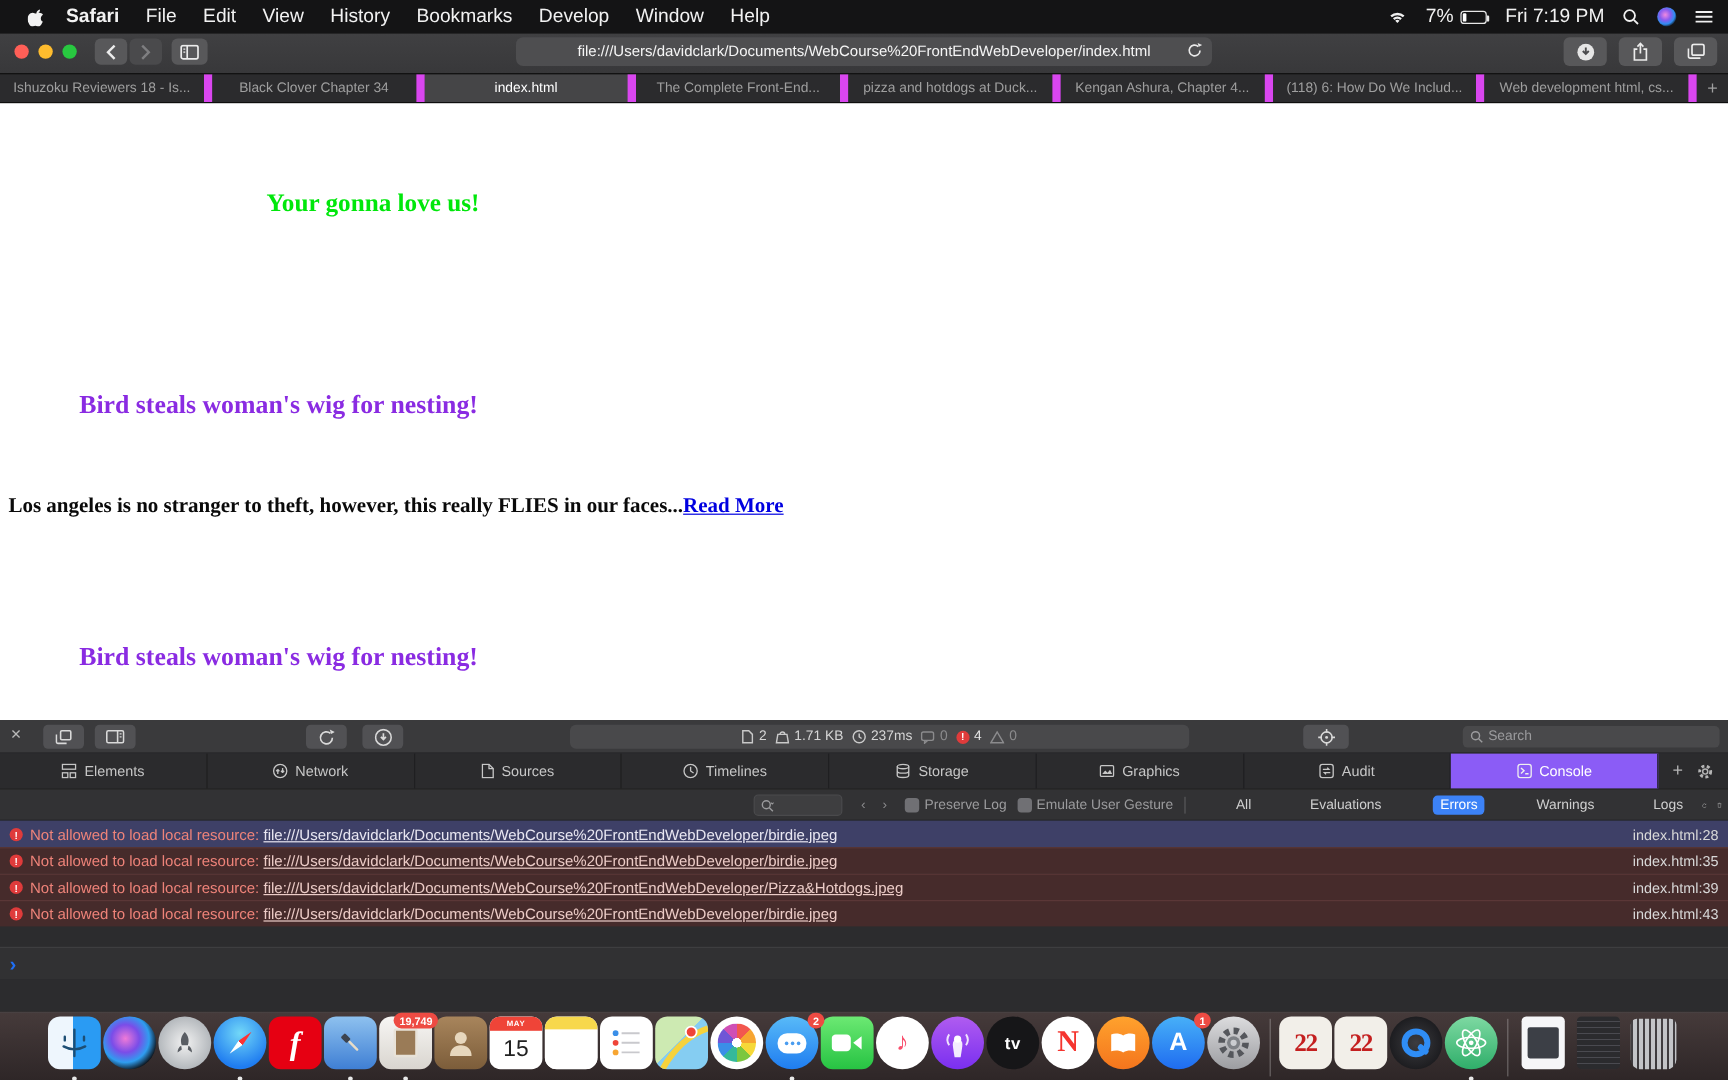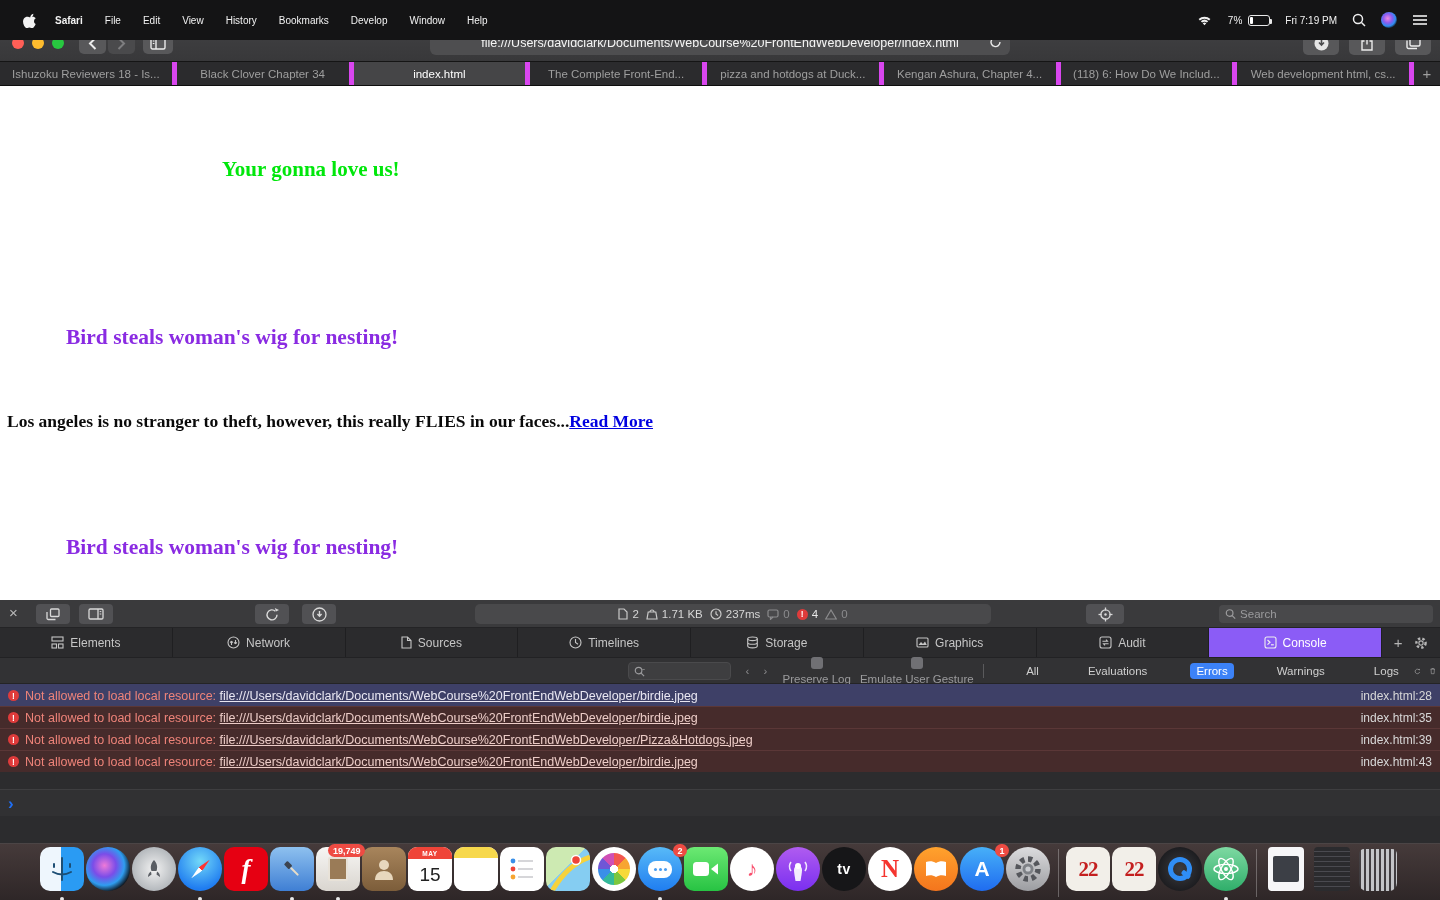--- a/index.html
+++ b/index.html
@@ -1,21 +1,21 @@
 <!DOCTYPE html>
 <html><head>
 <meta charset="utf-8">
 <style>
   * { margin:0; padding:0; box-sizing:border-box; }
   html,body { width:1440px; height:900px; overflow:hidden; background:#000;
               font-family:"Liberation Sans","DejaVu Sans",sans-serif; }
 
   
-  .menubar { position:absolute; top:0; left:0; width:1440px; height:40px; background:#141415;
-             display:flex; align-items:center; color:#f2f2f2; font-size:10px; z-index:50; }
+  .menubar { position:absolute; top:0; left:0; width:1440px; height:28px; background:#141415;
+             display:flex; align-items:center; color:#f2f2f2; font-size:16px; z-index:50; }
   .mb-left { display:flex; align-items:center; padding-left:14px; }
   .mb-apple { width:30px; display:flex; justify-content:center; }
   .mb-item { padding:0 11px; white-space:nowrap; }
   .mb-app { font-weight:bold; }
   .mb-right { margin-left:auto; display:flex; align-items:center; gap:15px; padding-right:12px; }
   .mb-batt { display:flex; align-items:center; gap:6px; }
   .batt-shell { width:22px; height:11px; border:1px solid #e8e8e8; border-radius:3px; position:relative; }
   .batt-shell::after { content:""; position:absolute; right:-3px; top:3px; width:2px; height:5px; background:#e8e8e8; border-radius:0 1px 1px 0; }
   .batt-fill { position:absolute; left:1px; top:1px; bottom:1px; width:3px; background:#fff; border-radius:1px; }
   .siri-orb { width:16px; height:16px; border-radius:50%;
@@ -30,21 +30,21 @@
           display:flex; align-items:center; justify-content:center; }
   .tbtn.dim { background:#4a4a4c; }
   .urlfield { position:absolute; left:430px; top:7px; width:580px; height:24px; background:#4e4e50;
               border-radius:6px; color:#f5f5f5; font-size:12.5px; display:flex; align-items:center;
               justify-content:center; }
   .url-reload { position:absolute; right:8px; top:4px; }
 
   
   .tabbar { position:absolute; top:62px; left:0; width:1440px; height:24px; background:#1f1f21;
             display:flex; border-bottom:1px solid #0e0e0e; }
-  .stab { flex:1 1 0; background:#2b2b2d; border-right:5px solid #d946ef; color:#9f9f9f;
+  .stab { flex:1 1 0; background:#2b2b2d; border-right:7px solid #d946ef; color:#9f9f9f;
           font-size:11.5px; display:flex; align-items:center; justify-content:center;
           white-space:nowrap; overflow:hidden; }
   .stab.active { background:#454547; color:#fff; }
   .newtab { width:26px; color:#9f9f9f; background:#2b2b2d; display:flex; align-items:center;
             justify-content:center; font-size:15px; }
 
   
   .page { position:absolute; top:86px; left:0; width:1440px; height:514px; background:#fff;
           font-family:"Liberation Serif","DejaVu Serif",serif; }
   .page-title { position:absolute; left:8px; top:38px; font-size:35px; font-weight:bold; color:#000; }
@@ -83,21 +83,21 @@
 
   .filter-row { position:absolute; top:58px; left:0; right:0; height:26px; background:#323234;
                 border-bottom:1px solid #242426; font-size:11.5px; color:#9b9b9d; }
   .filter-inner { position:absolute; left:628px; right:5px; top:0; height:26px; display:flex;
                   align-items:center; gap:9px; }
   .ffield { width:212px; height:18px; background:#3e3e40; border:1px solid #4a4a4c; border-radius:4px;
             display:flex; align-items:center; padding:0 5px; }
   .fnav { display:flex; gap:2px; color:#8a8a8c; }
   .fnav span { width:16px; text-align:center; }
   .chk { width:12px; height:12px; background:#707074; border-radius:3px; display:inline-block; }
-  .chklbl { display:flex; align-items:center; gap:4px; white-space:nowrap;flex-direction:column; }
+  .chklbl { display:flex; align-items:center; gap:4px; white-space:nowrap; }
   .vsep { width:1px; height:14px; background:#5a5a5c; }
   .scope { padding:2px 6px; border-radius:4px; color:#cfcfcf; white-space:nowrap;margin-left:28px; }
   .scope.on { background:#3c82f7; color:#fff; }
 
   .console-list { position:absolute; top:84px; left:0; right:0; height:132px; background:#2c2c2e;
                   font-size:12.5px; }
   .cleared { height:44px; display:flex; align-items:center; justify-content:center; color:#8f8f8f;
              font-size:12px; }
   .crow { height:22px; display:flex; align-items:center; padding:0 8px; border-top:1px solid #5b3737;
           background:#462b2b; }

